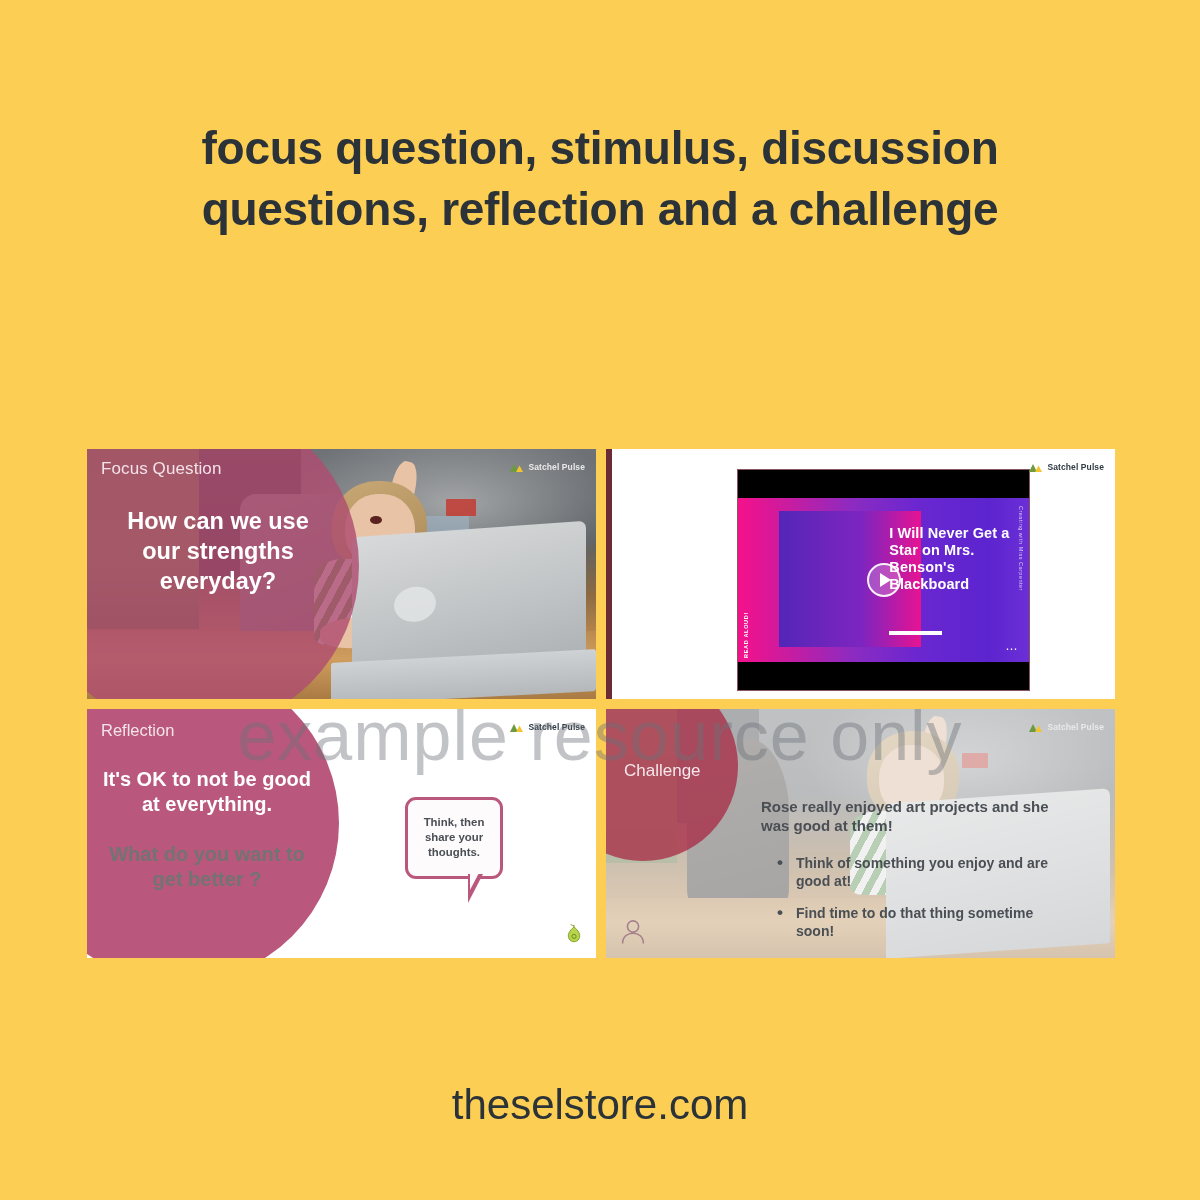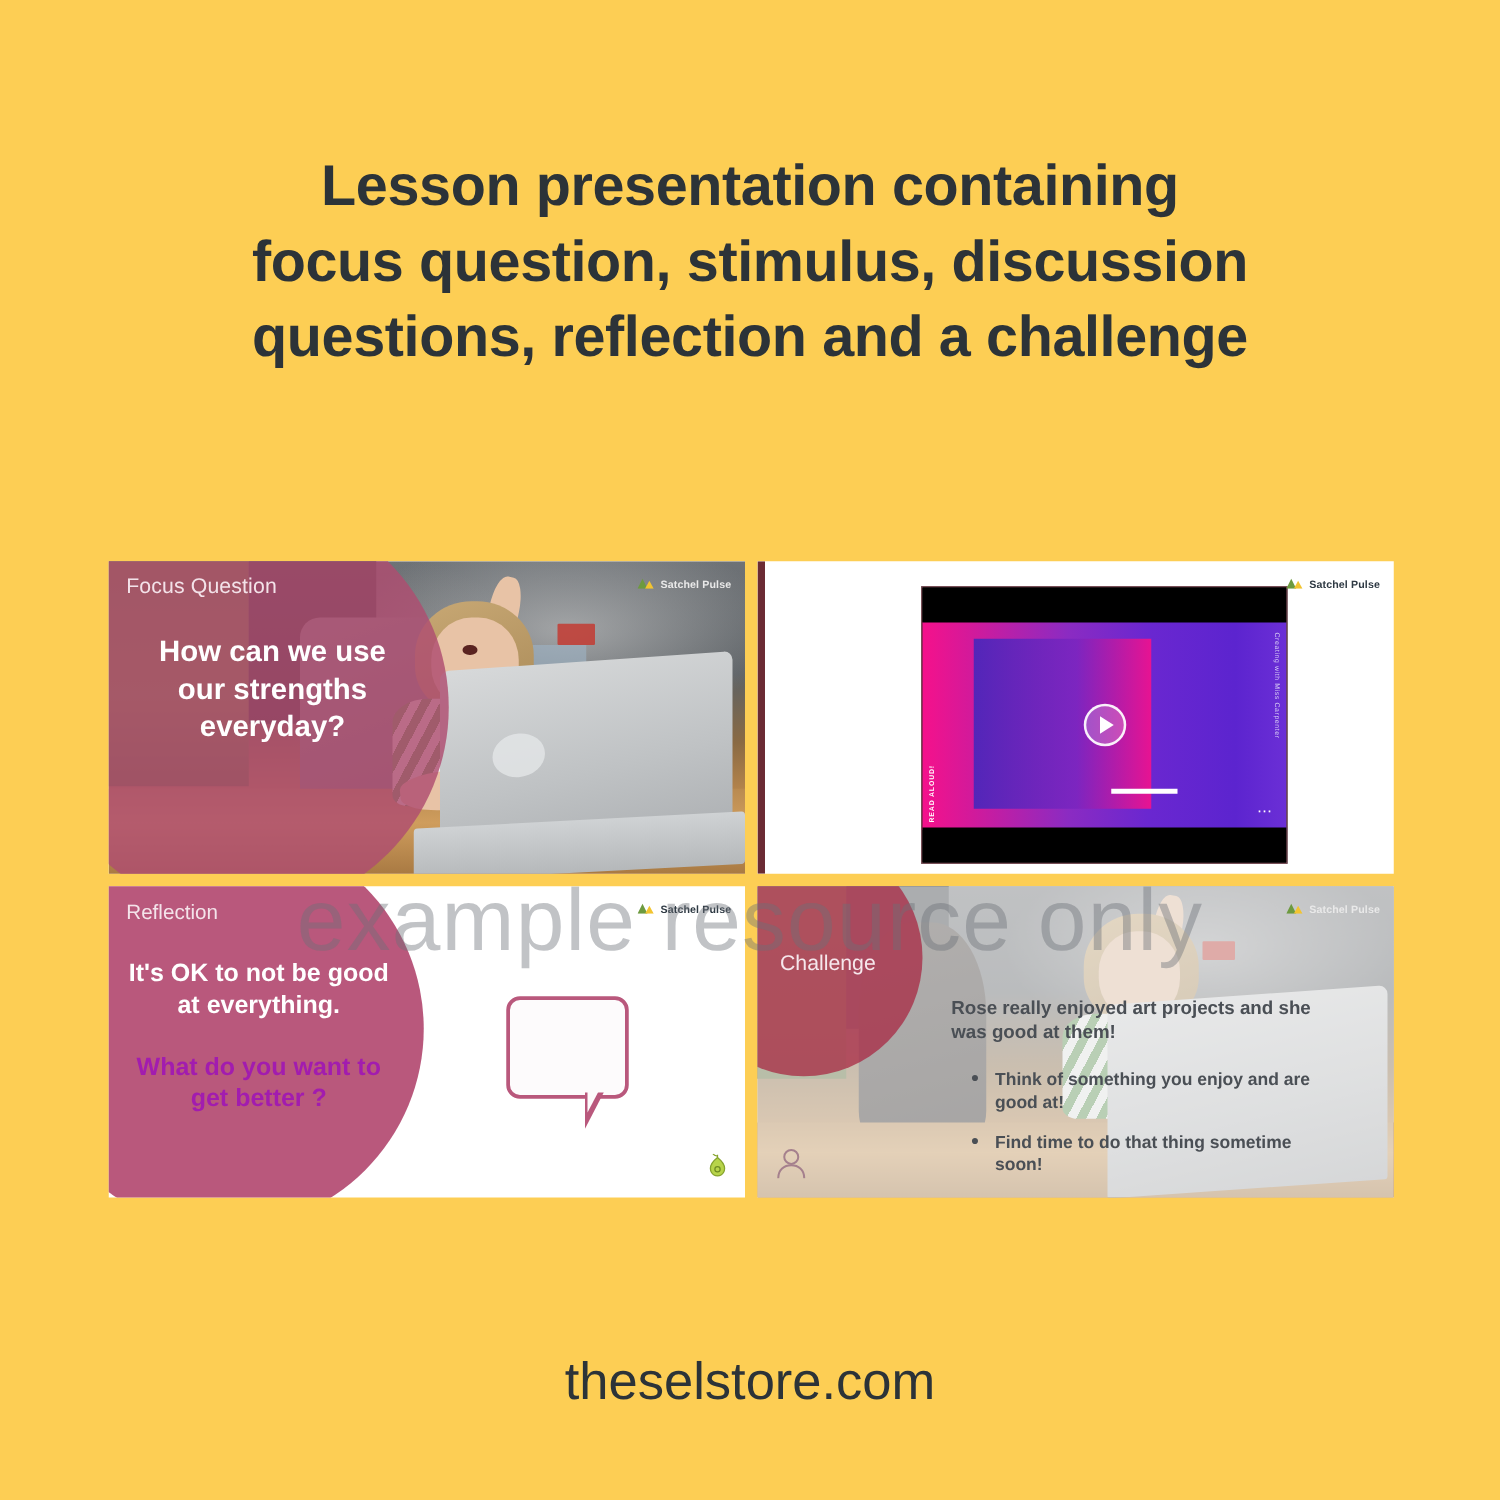--- a/index.html
+++ b/index.html
@@ -232,21 +232,21 @@
   .ref-kicker{
     position:absolute; left:14px; top:12px; z-index:5;
     color:#f4e3ea; font-size:16.5px; font-weight:400;
   }
   .ref-line1{
     position:absolute; left:12px; top:42px; width:216px; z-index:5;
     color:#fff; font-size:20px; font-weight:700; line-height:1.26; text-align:center;margin-top:16px;
   }
   .ref-line2{
     position:absolute; left:8px; top:133px; width:224px; z-index:5;
-    color:#a21caf; font-size:20px; font-weight:700; line-height:1.26; text-align:center;
+    color:#737373; font-size:20px; font-weight:700; line-height:1.26; text-align:center;
   }
   .bubble{
     position:absolute; left:318px; top:88px;
     width:98px; height:82px;
     border:3px solid #b9587c;
     border-radius:11px;
     background:#fdfbfc;
     z-index:4;
   }
   .bubble-text{
@@ -367,21 +367,20 @@
   .footer{
     position:absolute; left:0; top:1081px; width:1200px;
     text-align:center; color:#2c3338;
     font-size:42px; font-weight:400;
   }
 </style>
 </head>
 <body>
 
 <div class="headline">
-  <span>Lesson presentation containing</span>
   <span>focus question, stimulus, discussion</span>
   <span>questions, reflection and a challenge</span>
 </div>
 
 <div class="grid">
 
   <div class="slide">
     <div class="photo-class">
       <div class="ph-greenwall"></div>
       <div class="ph-darkwall"></div>
@@ -418,20 +417,21 @@
     </div>
   </div>
 
   <div class="slide stim">
     <div class="stim-accent"></div>
 
     <div class="video-frame">
       <div class="video-bars-t"></div>
       <div class="video-art">
         <div class="video-innerbox"></div>
+        <div class="video-title">I Will Never Get a Star on Mrs. Benson's Blackboard</div>
         <div class="video-underline"></div>
         <div class="video-readaloud">READ ALOUD!</div>
         <div class="video-channel">Creating with Miss Carpenter</div>
         <div class="video-dots">⋯</div>
       </div>
       <div class="video-bars-b"></div>
       <div class="play-btn">
           <div class="tri"></div>
         </div>
     </div>
@@ -449,20 +449,21 @@
     </div>
   </div>
 
   <div class="slide">
     <div class="ref-circle"></div>
     <div class="ref-kicker">Reflection</div>
     <div class="ref-line1">It's OK to not be good at everything.</div>
     <div class="ref-line2">What do you want to get better ?</div>
 
     <div class="bubble">
+      <div class="bubble-text">Think, then share your thoughts.</div>
       <div class="bubble-tail"></div>
     </div>
 
     <span class="seed-icon">
       <svg width="16" height="20" viewBox="0 0 16 20">
         <path d="M8 3 C3 7 1 11 3.2 15 C5.2 18.6 10.8 18.6 12.8 15 C15 11 13 7 8 3 Z" fill="#b7d44a" stroke="#86a32e" stroke-width="1"></path>
         <path d="M8 3.2 L8 0.8 M8 2 C6.2 1.4 5 0.8 4.4 0" stroke="#86a32e" stroke-width="1" fill="none"></path>
         <circle cx="8" cy="12.4" r="2.1" fill="none" stroke="#6f8c22" stroke-width="1"></circle>
       </svg>
     </span>

